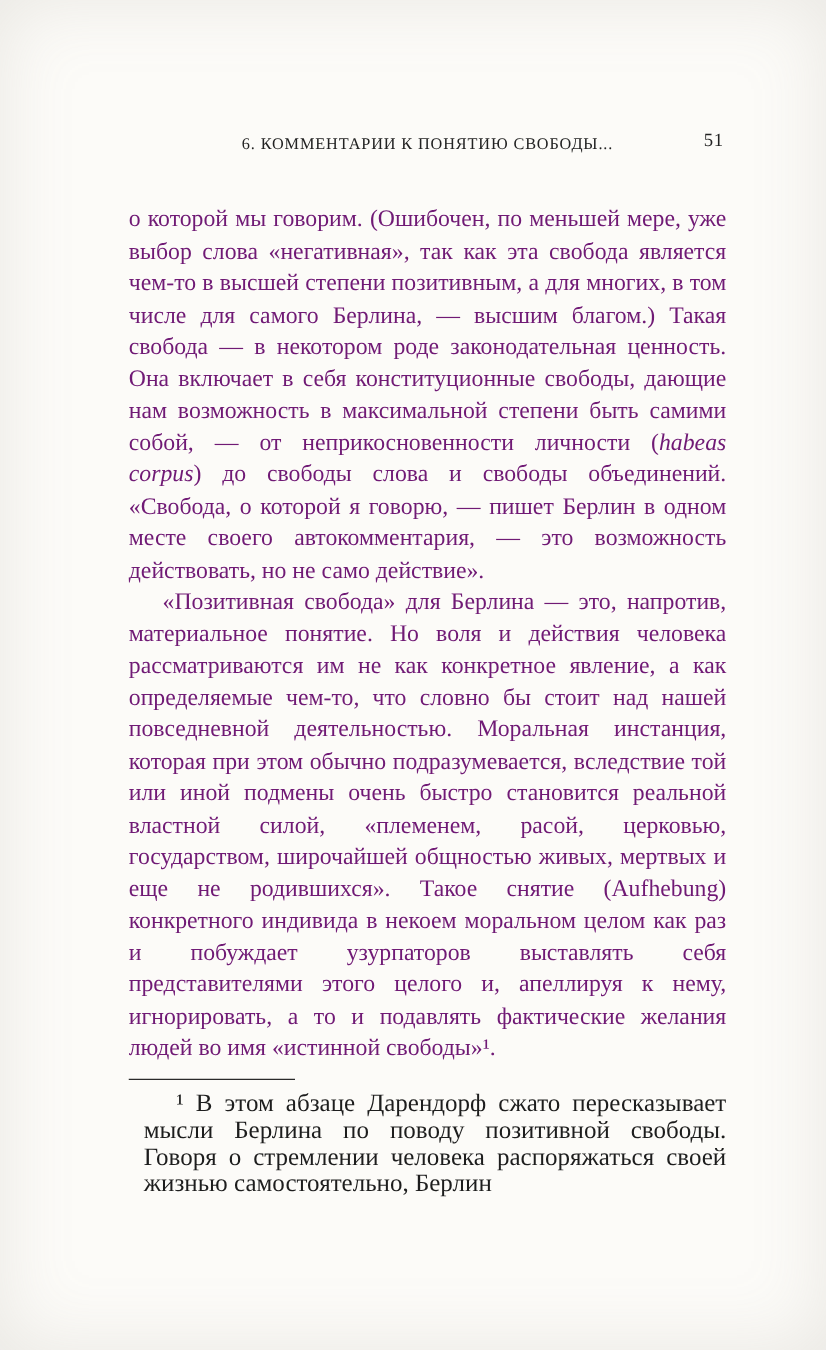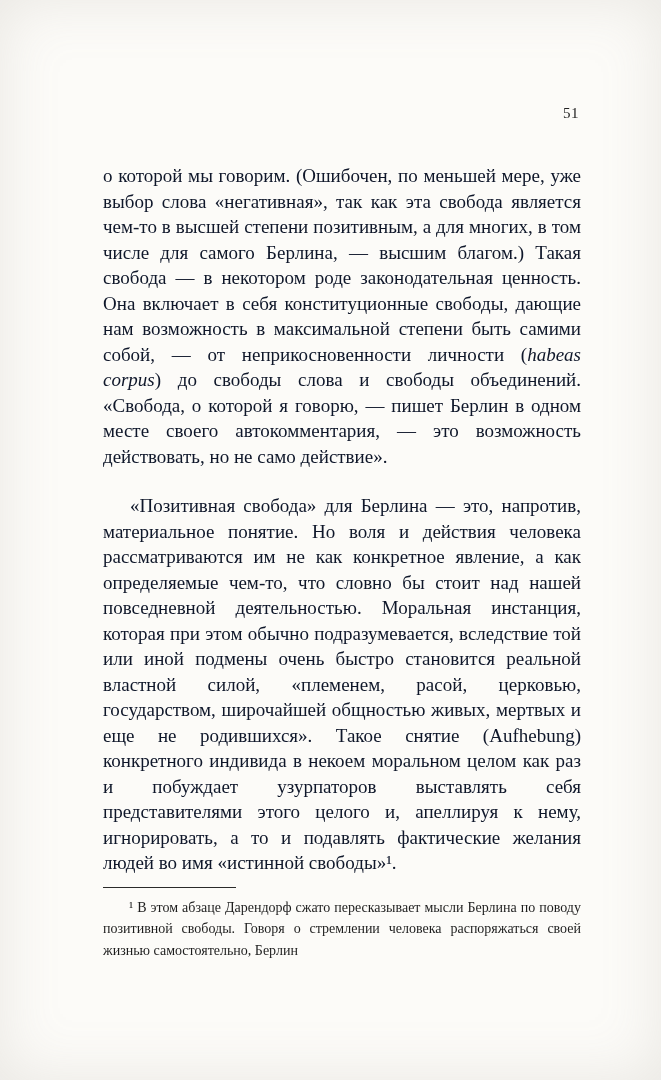--- a/index.html
+++ b/index.html
@@ -43,53 +43,54 @@
     position: absolute;
     top: 163px;
     left: 103px;
     width: 478px;
   }
   .body-text p.para {
     margin: 0;
     font-size: 19px;
     line-height: 25.5px;
     text-align: justify;
-    color: #0f172a;
+    color: #701a75;
     hyphens: auto;
     -webkit-hyphens: auto;
   }
   .body-text p.para.indent {
     text-indent: 27px;
-    margin-top: 24px;
   }
   .italic {
     font-style: italic;
   }
   .footnote-separator {
     width: 133px;
     border: 0;
     border-top: 1.5px solid #2a2a2a;
     margin: 11px 0 9px 0;
   }
   .footnote {
-    font-size: 14px;
+    font-size: 20px;
     line-height: 21.5px;
     text-align: justify;
     text-indent: 26px;
     color: #1d1d1d;
     hyphens: auto;
+    margin-left: 12px;
     -webkit-hyphens: auto;
   }
 </style>
 </head>
 <body>
 
 <div class="scan-page">
 
   <div class="page-header">
+    <span class="running-title">6. КОММЕНТАРИИ К ПОНЯТИЮ СВОБОДЫ...</span>
     <span class="page-number">51</span>
   </div>
 
   <div class="content-column">
     <div class="body-text" id="body-text">
         <p class="para"><span>о которой мы говорим. (Ошибочен, по меньшей мере, уже выбор слова «негативная», так как эта свобода является чем-то в высшей степени позитивным, а для многих, в том числе для самого Берлина, — высшим благом.) Такая свобода — в некотором роде законодательная ценность. Она включает в себя конституционные свободы, дающие нам возможность в максимальной степени быть самими собой, — от неприкосновенности личности (</span><span class="italic">habeas corpus</span><span>) до свободы слова и свободы объединений. «Свобода, о которой я говорю, — пишет Берлин в одном месте своего автокомментария, — это возможность действовать, но не само действие».</span></p>
         <p class="para indent"><span>«Позитивная свобода» для Берлина — это, напротив, материальное понятие. Но воля и действия человека рассматриваются им не как конкретное явление, а как определяемые чем-то, что словно бы стоит над нашей повседневной деятельностью. Моральная инстанция, которая при этом обычно подразумевается, вследствие той или иной подмены очень быстро становится реальной властной силой, «племенем, расой, церковью, государством, широчайшей общностью живых, мертвых и еще не родившихся». Такое снятие (Aufhebung) конкретного индивида в некоем моральном целом как раз и побуждает узурпаторов выставлять себя представителями этого целого и, апеллируя к нему, игнорировать, а то и подавлять фактические желания людей во имя «истинной свободы»¹.</span></p>
       </div>
     <hr class="footnote-separator">
     <div class="footnote">¹ В этом абзаце Дарендорф сжато пересказывает мысли Берлина по поводу позитивной свободы. Говоря о стремлении человека распоряжаться своей жизнью самостоятельно, Берлин</div>

